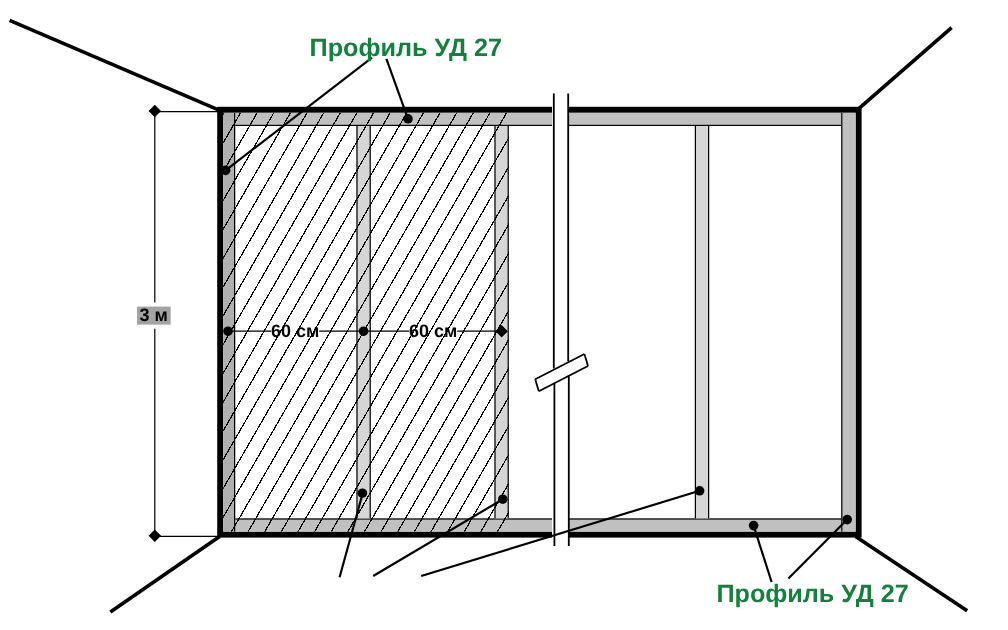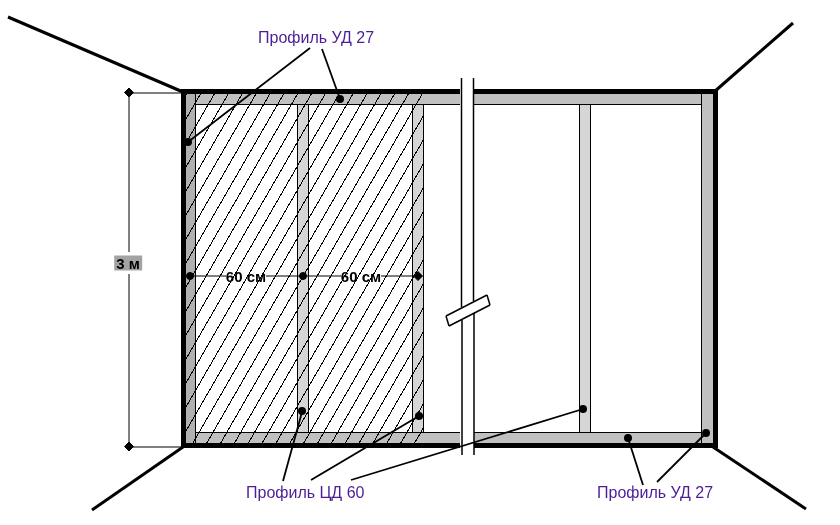--- a/index.html
+++ b/index.html
@@ -22,21 +22,21 @@
   
   .cd{top:105px;width:12px;height:327px;background:#d6d6d6;border-left:1px solid #000;border-right:1px solid #000;box-sizing:border-box;}
   .cd1{left:297px;} .cd2{left:412px;} .cd3{left:579px;}
   
   .hatch{
     left:186px;top:94px;width:238px;height:349px;
     background:repeating-linear-gradient(120deg,#000 0px,#000 1px,transparent 1px,transparent 12px);
   }
   svg.overlay{position:absolute;left:0;top:0;pointer-events:none;}
   
-  .lbl{position:absolute;font-weight:normal;font-size:16px;color:#4c1d95;white-space:nowrap;line-height:1;}
+  .lbl{position:absolute;font-weight:bold;font-size:21px;color:#15803d;white-space:nowrap;line-height:1;}
   .dim{position:absolute;font-weight:bold;font-size:15px;color:#000;white-space:nowrap;line-height:1;transform:translate(-50%,-50%);padding:0 2px;}
 </style>
 </head>
 <body>
 
 <div class="canvas">
 
   <div class="abs frame-outline"></div>
   <div class="abs band band-top"></div>
   <div class="abs band band-bottom"></div>
@@ -106,21 +106,20 @@
       <circle cx="302" cy="411" r="4"></circle>
       <circle cx="419" cy="416" r="4"></circle>
       <circle cx="583" cy="409" r="4"></circle>
       <circle cx="628" cy="438" r="4"></circle>
       <circle cx="706" cy="433" r="4"></circle>
     </g>
   </svg>
 
   <span class="lbl" style="left:258px;top:30px;">Профиль УД 27</span>
 
-  <span class="lbl" style="left:246px;top:485px;">Профиль ЦД 60</span>
 
   <span class="lbl" style="left:597px;top:485px;">Профиль УД 27</span>
 
   <span class="dim" style="left:128px;top:263px;background:#a3a3a3;">3 м</span>
 
   <span class="dim" style="left:246px;top:276px;">60 см</span>
 
   <span class="dim" style="left:361px;top:276px;">60 см</span>
 </div>
 

